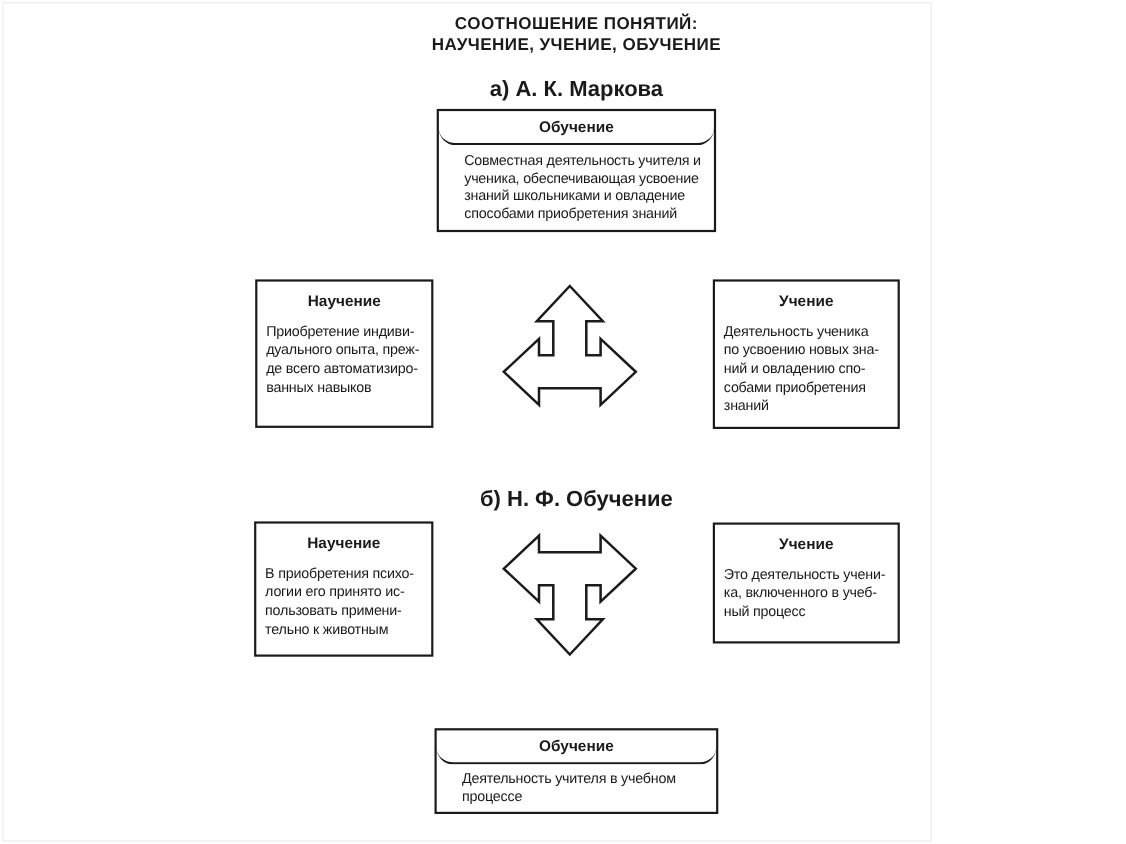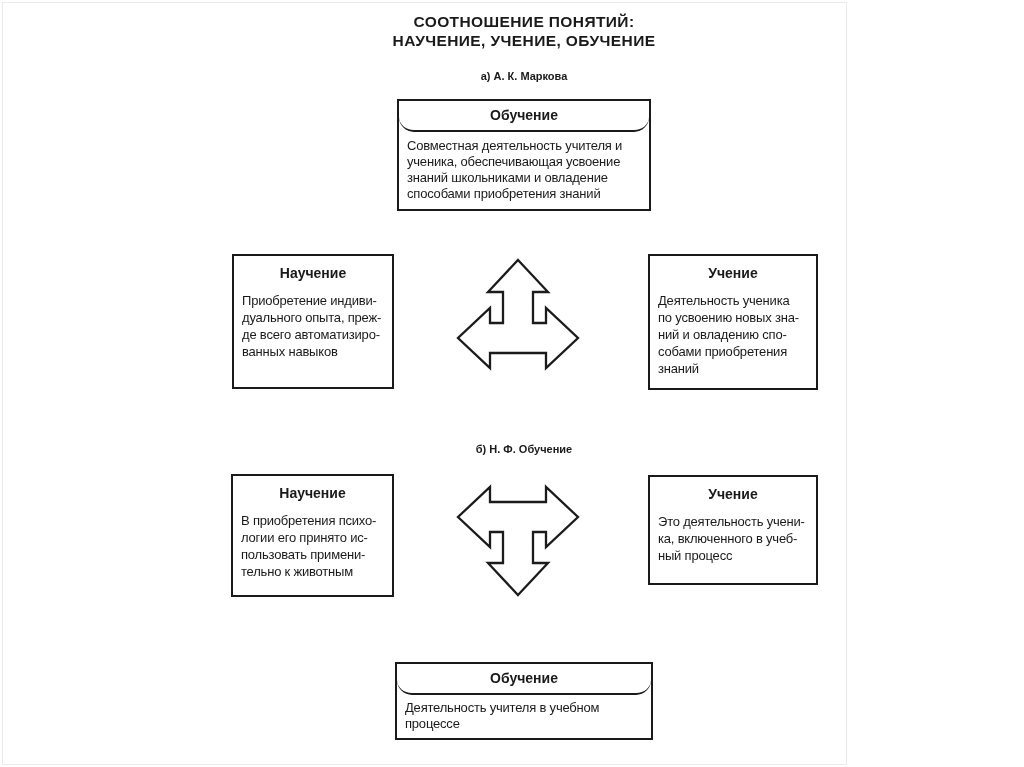--- a/index.html
+++ b/index.html
@@ -30,21 +30,21 @@
     white-space: pre-line;
   }
   .title {
     top: 12px;
     font-size: 15.5px;
     font-weight: bold;
     letter-spacing: 0.4px;
     line-height: 19px;
   }
   .section-label {
-    font-size: 11px;
+    font-size: 20px;
     font-weight: bold;
   }
   .label-a { top: 70px; }
   .label-b { top: 443px; }
 
   .box {
     position: absolute;
     box-sizing: border-box;
     background: #ffffff;
     border: 2px solid #1a1a1a;
@@ -63,21 +63,21 @@
   .side .box-header {
     padding-top: 9px;
   }
   .box-body {
     font-size: 13px;
     letter-spacing: -0.2px;
     white-space: pre-line;
     text-align: left;
   }
   .split .box-body {
-    padding: 6px 4px 0 8px;
+    padding: 6px 4px 0 23px;
     line-height: 16px;
   }
   .side .box-body {
     padding: 11px 4px 0 8px;
     line-height: 17px;
   }
 
   #box-obuchenie-a { left: 397px; top: 99px;  width: 254px; height: 112px; }
   #box-nauchenie-a { left: 232px; top: 254px; width: 162px; height: 135px; }
   #box-uchenie-a   { left: 648px; top: 254px; width: 170px; height: 136px; }

